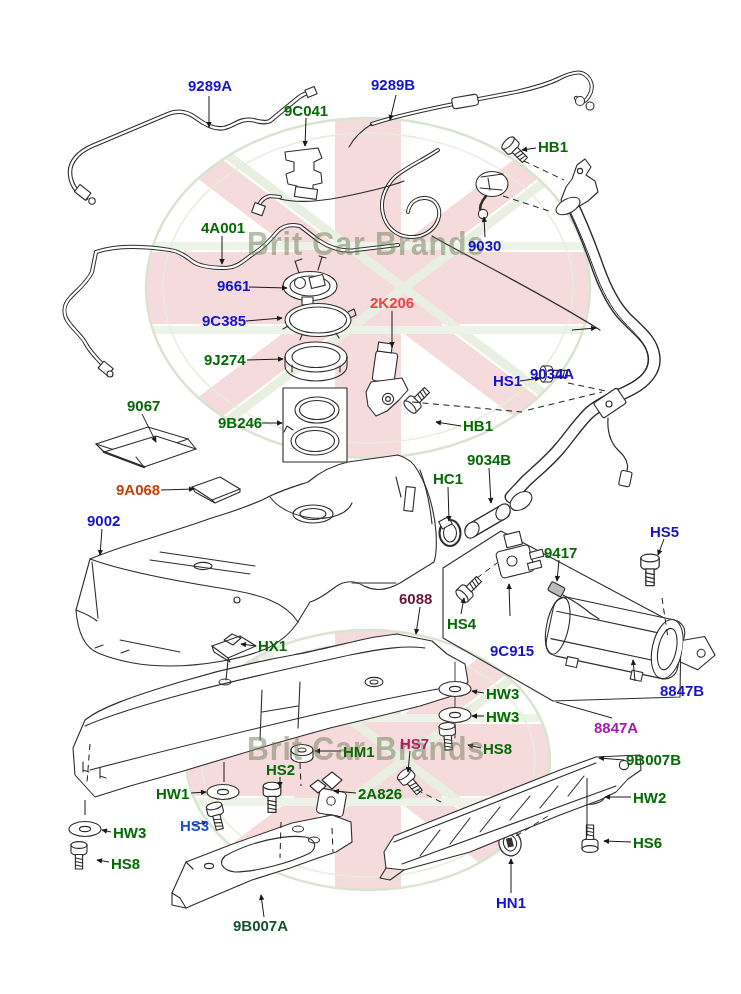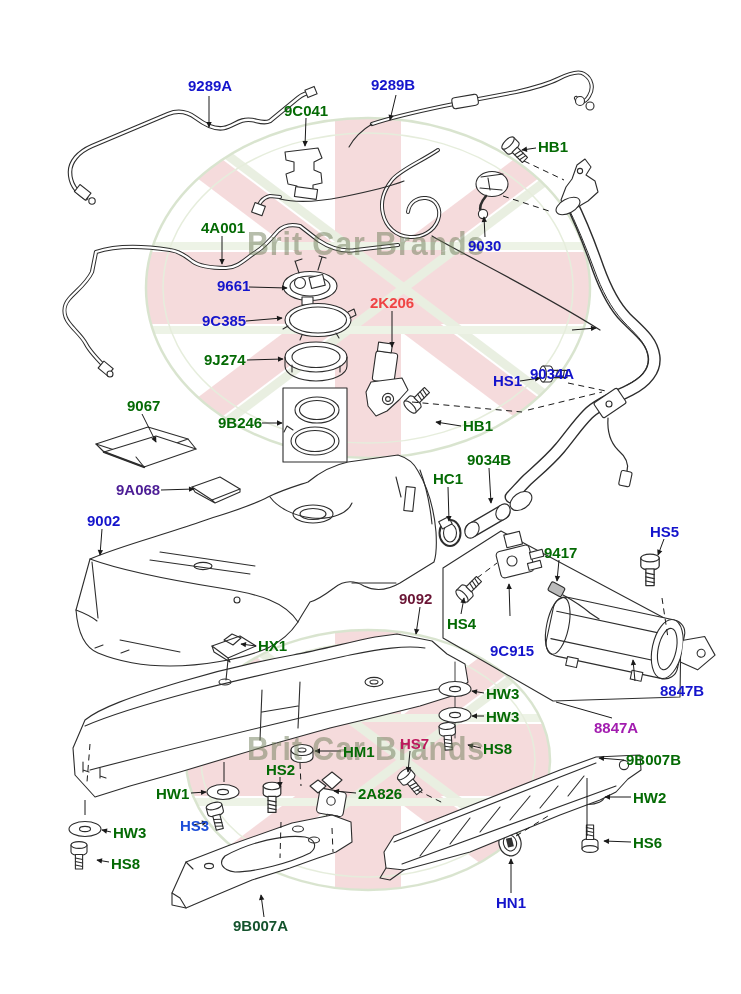--- a/index.html
+++ b/index.html
@@ -392,27 +392,27 @@
 <div class="lbl" style="left: 370px; top: 295px; color: #ef4444;">2K206</div>
 <div class="lbl" style="left: 530px; top: 321px; color: rgb(20, 20, 204); margin-top: 45px;">9034A</div>
 <div class="lbl" style="left: 202px; top: 313px; color: rgb(20, 20, 204);">9C385</div>
 <div class="lbl" style="left: 493px; top: 373px; color: rgb(20, 20, 204);">HS1</div>
 <div class="lbl" style="left: 204px; top: 352px; color: rgb(4, 106, 4);">9J274</div>
 <div class="lbl" style="left: 127px; top: 398px; color: rgb(4, 106, 4);">9067</div>
 <div class="lbl" style="left: 218px; top: 415px; color: rgb(4, 106, 4);">9B246</div>
 <div class="lbl" style="left: 463px; top: 418px; color: rgb(4, 106, 4);">HB1</div>
 <div class="lbl" style="left: 467px; top: 452px; color: rgb(4, 106, 4);">9034B</div>
 <div class="lbl" style="left: 433px; top: 471px; color: rgb(4, 106, 4);">HC1</div>
-<div class="lbl" style="left: 116px; top: 482px; color: #4c1d95;">9A068</div>
+<div class="lbl" style="left: 116px; top: 482px; color: #c2410c;">9A068</div>
 <div class="lbl" style="left: 87px; top: 513px; color: rgb(20, 20, 204);">9002</div>
 <div class="lbl" style="left: 650px; top: 524px; color: rgb(20, 20, 204);">HS5</div>
 <div class="lbl" style="left: 544px; top: 545px; color: rgb(4, 106, 4);">9417</div>
 <div class="lbl" style="left: 447px; top: 616px; color: rgb(4, 106, 4);">HS4</div>
 <div class="lbl" style="left: 490px; top: 643px; color: rgb(20, 20, 204);">9C915</div>
-<div class="lbl" style="left: 399px; top: 591px; color: rgb(106, 21, 53);">9092</div>
+<div class="lbl" style="left: 399px; top: 591px; color: rgb(106, 21, 53);">6088</div>
 <div class="lbl" style="left: 258px; top: 638px; color: rgb(4, 106, 4);">HX1</div>
 <div class="lbl" style="left: 613px; top: 683px; color: rgb(20, 20, 204); margin-left: 47px;">8847B</div>
 <div class="lbl" style="left: 594px; top: 720px; color: #a21caf;">8847A</div>
 <div class="lbl" style="left: 486px; top: 686px; color: rgb(4, 106, 4);">HW3</div>
 <div class="lbl" style="left: 486px; top: 709px; color: rgb(4, 106, 4);">HW3</div>
 <div class="lbl" style="left: 343px; top: 744px; color: rgb(4, 106, 4);">HM1</div>
 <div class="lbl" style="left: 400px; top: 736px; color: #be185d;">HS7</div>
 <div class="lbl" style="left: 483px; top: 741px; color: rgb(4, 106, 4);">HS8</div>
 <div class="lbl" style="left: 626px; top: 752px; color: rgb(4, 106, 4);">9B007B</div>
 <div class="lbl" style="left: 266px; top: 762px; color: rgb(4, 106, 4);">HS2</div>

